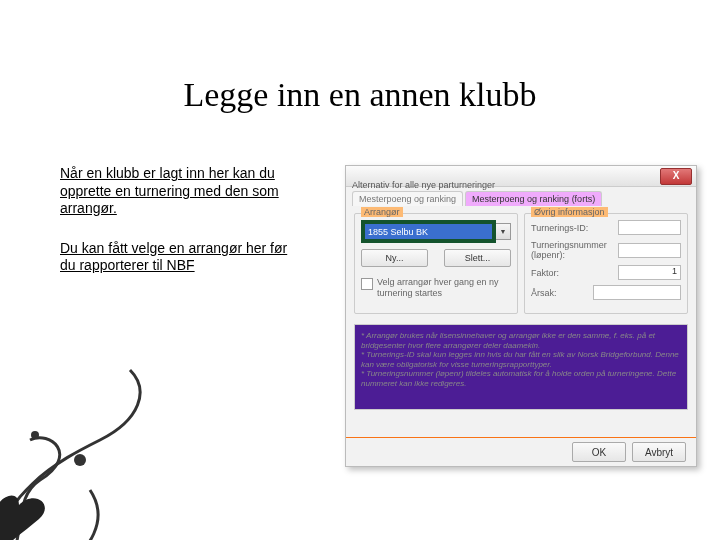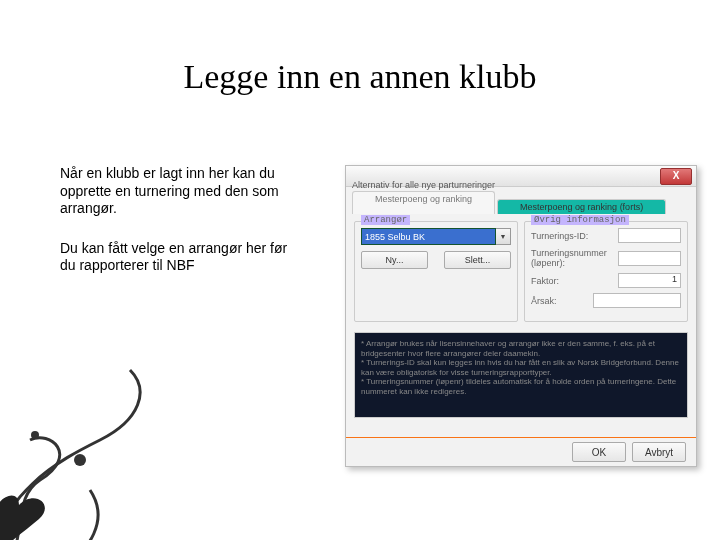--- a/index.html
+++ b/index.html
@@ -6,38 +6,38 @@
     margin: 0;
     width: 720px;
     height: 540px;
     background: #fff;
     font-family: Arial, sans-serif;
     position: relative;
     overflow: hidden;
   }
   .slide-title {
     position: absolute;
-    top: 58px;
+    top: 76px;
     left: 0;
     right: 0;
     text-align: center;
     font-size: 34px;
     font-family: Georgia, serif;
     color: #000;
   }
   .body-text {
     position: absolute;
     top: 165px;
     left: 60px;
     width: 260px;
     font-size: 14px;
     line-height: 1.25;
     color: #000;
   }
-  .body-text p { margin: 0 16px 22px 0; }
+  .body-text p { margin: 0 16px 22px 0; text-decoration: underline; }
 
   .win {
     position: absolute;
     top: 165px;
     left: 345px;
     width: 350px;
     height: 300px;
     border: 1px solid #bbb;
     box-shadow: 3px 3px 6px rgba(0,0,0,0.25);
     background: #f2f2f2;
@@ -66,53 +66,52 @@
     display: flex;
     padding: 4px 6px 0 6px;
     gap: 2px;
     margin-bottom: 3px;
   }
   .tab {
     background: #f6f6f6;
     border: 1px solid #ccc;
     border-bottom: none;
     border-radius: 3px 3px 0 0;
-    padding: 2px 22px;
+    padding: 2px 6px;
     color: #777;
   }
-  .tab.active { color: #333; background: #14b8a6; margin-top: 8px; }
+  .tab.active { color: #333; background: #f0abfc; }
 
   .form-area {
     display: flex;
     padding: 4px 8px;
     gap: 6px;
   }
   .fieldset {
     border: 1px solid #ccc;
     border-radius: 2px;
     padding: 6px 6px 8px 6px;
     position: relative;
   }
   .legend {
     position: absolute;
     top: -7px; left: 6px;
-    background: #c4b5fd;
+    background: #fdba74;
     padding: 0 3px;
     color: #666;
-    font-family: Liberation Mono, monospace;
   }
   .fs-left { width: 150px; }
   .fs-right { flex: 1; }
   .combo {
     display: flex; align-items: center; margin-bottom: 6px;
   }
   .combo-sel {
     flex: 1; height: 15px;
     background: #3a6fcf;
-    border: 1px solid #14532d;
+    border: 4px solid #14532d;
     color: #fff;
     padding: 0 3px;
     display: flex; align-items: center;
   }
   .combo-arrow {
     width: 14px; height: 15px;
     border: 1px solid #999; border-left: none;
     background: linear-gradient(#f6f6f6,#ddd);
     display: flex; align-items: center; justify-content: center;
     color: #444; font-size: 7px;
@@ -133,26 +132,27 @@
   .txtfield {
     width: 55px; height: 13px;
     border: 1px solid #bbb; background: #fff;
     text-align: right; padding: 0 3px;
     color: #333;
   }
 
   .notes {
     margin: 6px 8px 0 8px;
     border: 1px solid #ccc;
-    background: #0f172a;
+    background: #4c1d95;
     padding: 6px 6px;
     font-size: 8px;
     color: #888;
     line-height: 1.2;
     height: 72px;
+    font-style: italic;
   }
   .dlg-bottom {
     position: absolute;
     bottom: 0; left: 0; right: 0;
     border-top: 1px solid #f97316;
     background: #f2f2f2;
     height: 28px;
     display: flex; justify-content: flex-end; align-items: center;
     gap: 6px; padding-right: 10px;
   }
@@ -189,20 +189,24 @@
   <div class="form-area">
     <div class="fieldset fs-left">
       <span class="legend">Arrangør</span>
       <div class="combo">
         <div class="combo-sel">1855 Selbu BK</div>
         <div class="combo-arrow">▼</div>
       </div>
       <div class="btnrow">
         <div class="wbtn">Ny...</div>
         <div class="wbtn">Slett...</div>
+      </div>
+      <div class="check">
+        <div class="check-box"></div>
+        <span>Velg arrangør hver gang en ny turnering startes</span>
       </div>
     </div>
 
     <div class="fieldset fs-right">
       <span class="legend">Øvrig informasjon</span>
       <div class="fieldrow">
         <label>Turnerings-ID:</label>
         <div class="txtfield"></div>
       </div>
       <div class="fieldrow">

